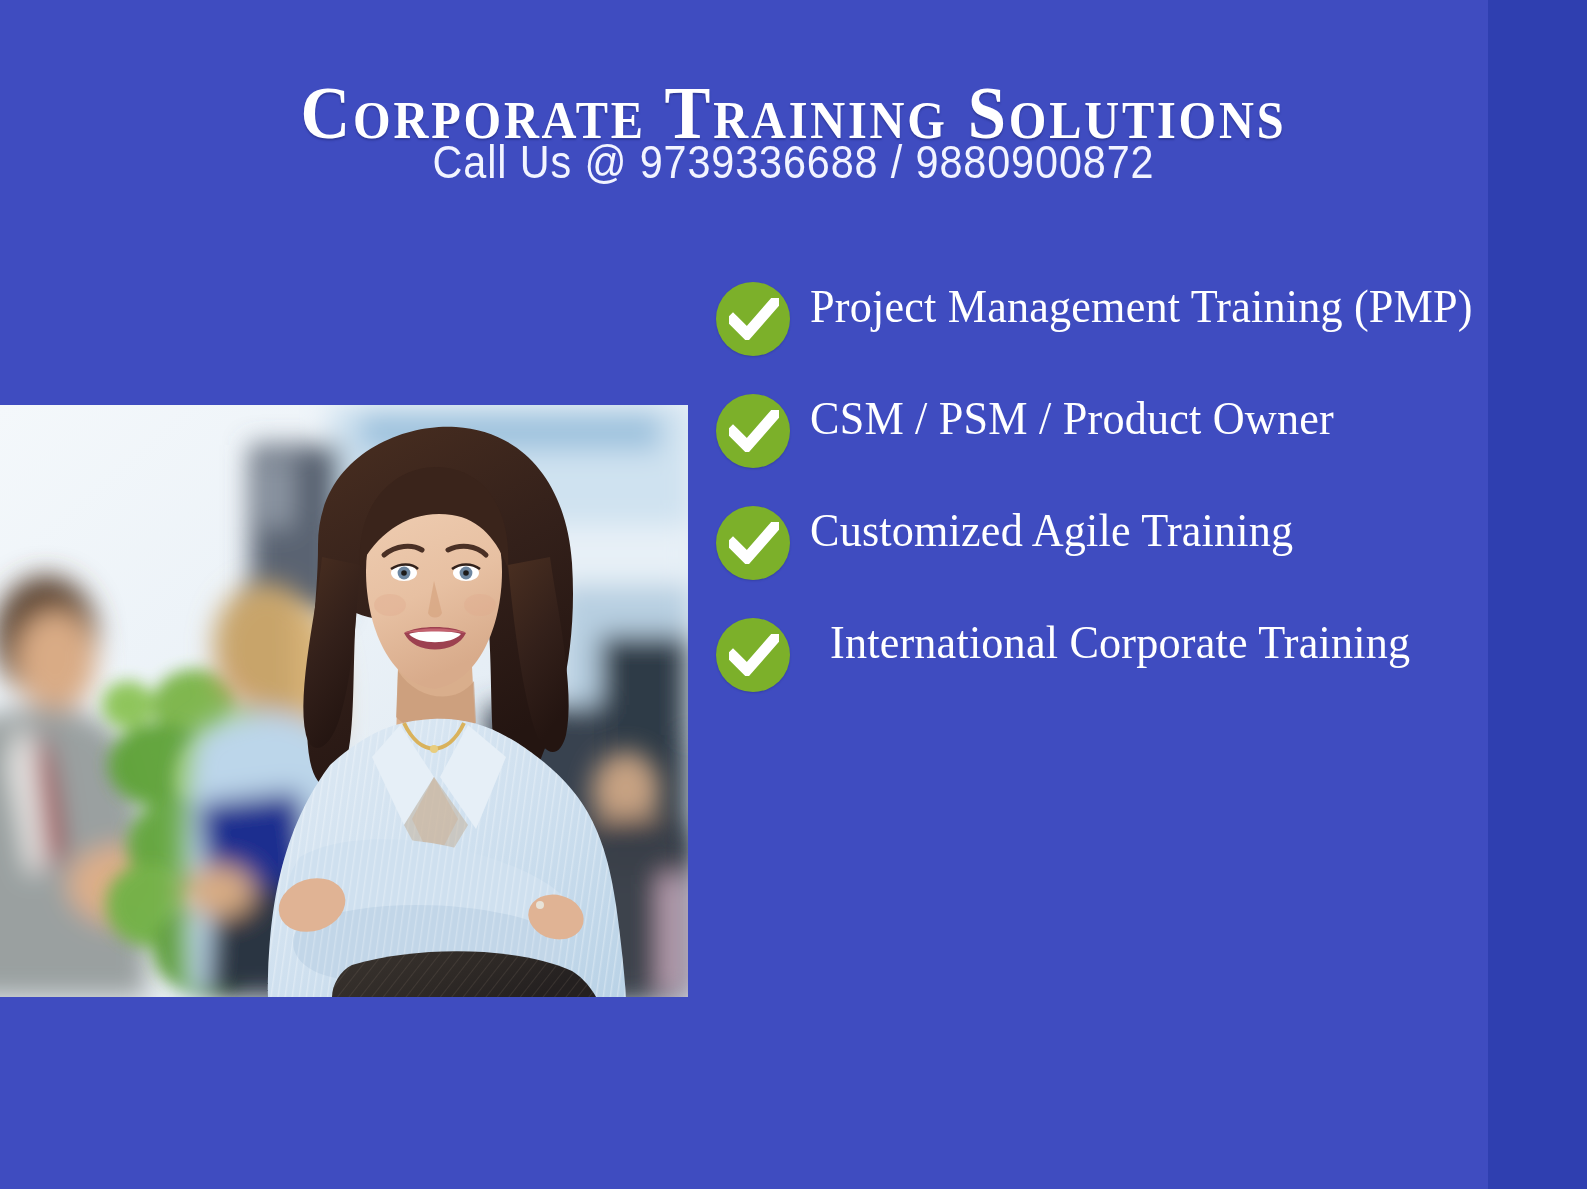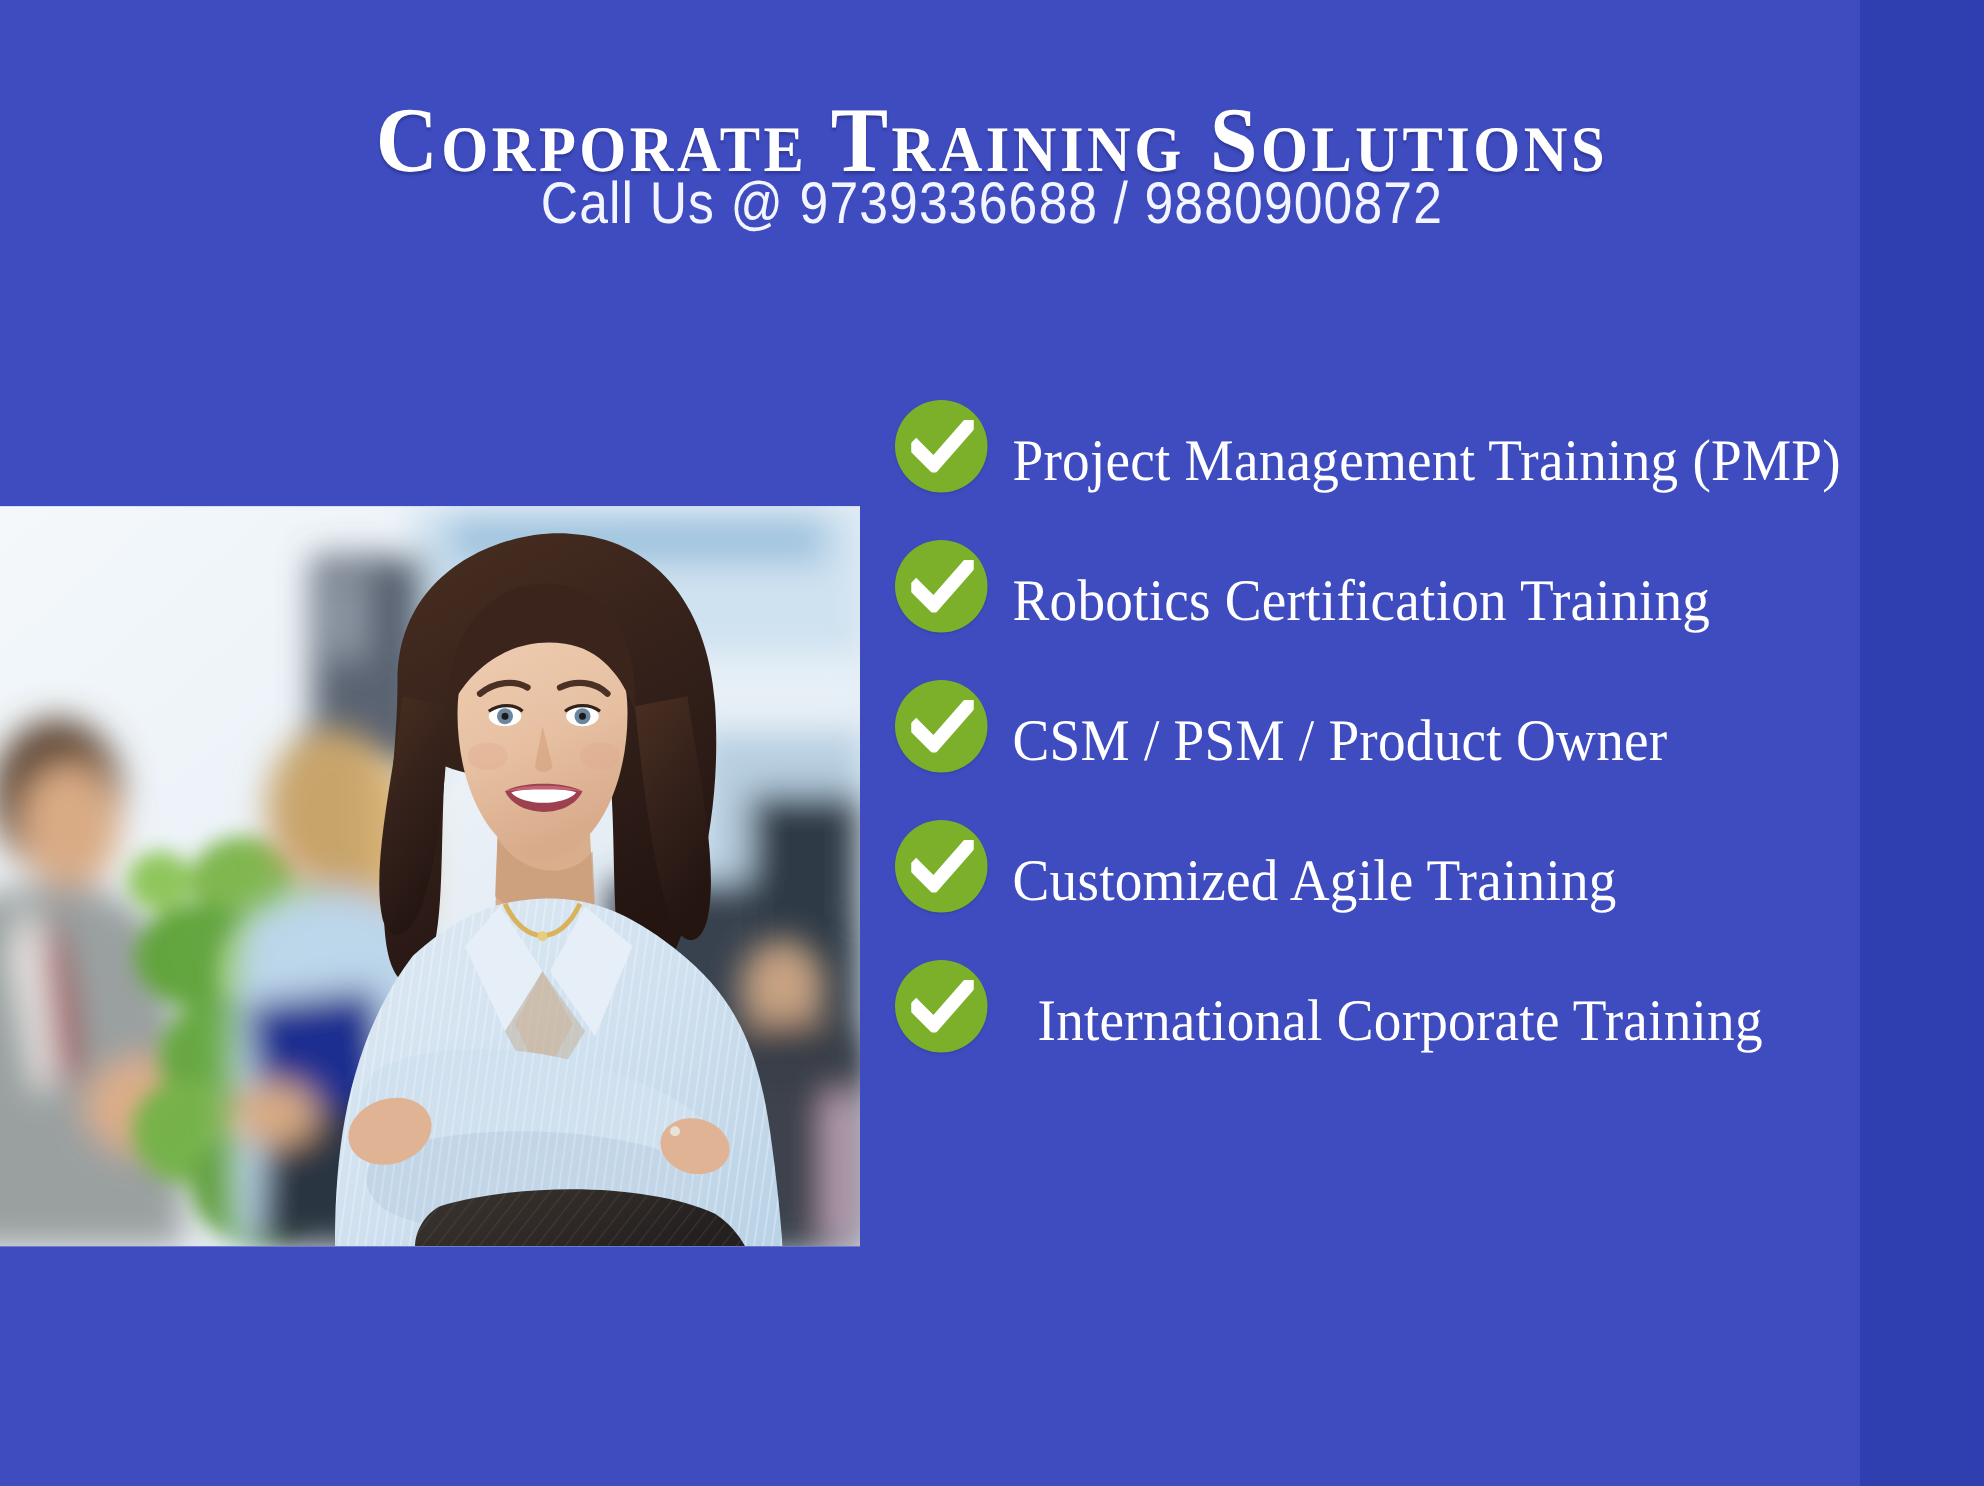--- a/index.html
+++ b/index.html
@@ -68,21 +68,21 @@
   .features {
     position: absolute;
     left: 716px;
     top: 282px;
     width: 860px;
   }
   .feature-row {
     position: relative;
     height: 112px;
     display: flex;
-    align-items: flex-end;
+    align-items: flex-start;
   }
   .check-badge {
     position: relative;
     flex: 0 0 auto;
     width: 74px;
     height: 74px;
     border-radius: 50%;
     background: #7cb02a;
     box-shadow: 0 1px 2px rgba(25,30,90,0.25);
   }
@@ -278,28 +278,20 @@
     <div class="feature-row">
       <span class="check-badge">
         <svg viewBox="0 0 50 42">
           <path d="M4 22 L18 36 L46 4" fill="none" stroke="#ffffff" stroke-width="11" stroke-linecap="square" stroke-linejoin="miter"></path>
         </svg>
       </span>
       <span class="feature-label">Project Management Training (PMP)</span>
     </div>
 
 
-    <div class="feature-row">
-      <span class="check-badge">
-        <svg viewBox="0 0 50 42">
-          <path d="M4 22 L18 36 L46 4" fill="none" stroke="#ffffff" stroke-width="11" stroke-linecap="square" stroke-linejoin="miter"></path>
-        </svg>
-      </span>
-      <span class="feature-label">Robotics Certification Training</span>
-    </div>
 
 
 
     <div class="feature-row">
       <span class="check-badge">
         <svg viewBox="0 0 50 42">
           <path d="M4 22 L18 36 L46 4" fill="none" stroke="#ffffff" stroke-width="11" stroke-linecap="square" stroke-linejoin="miter"></path>
         </svg>
       </span>
       <span class="feature-label">CSM / PSM / Product Owner</span>

